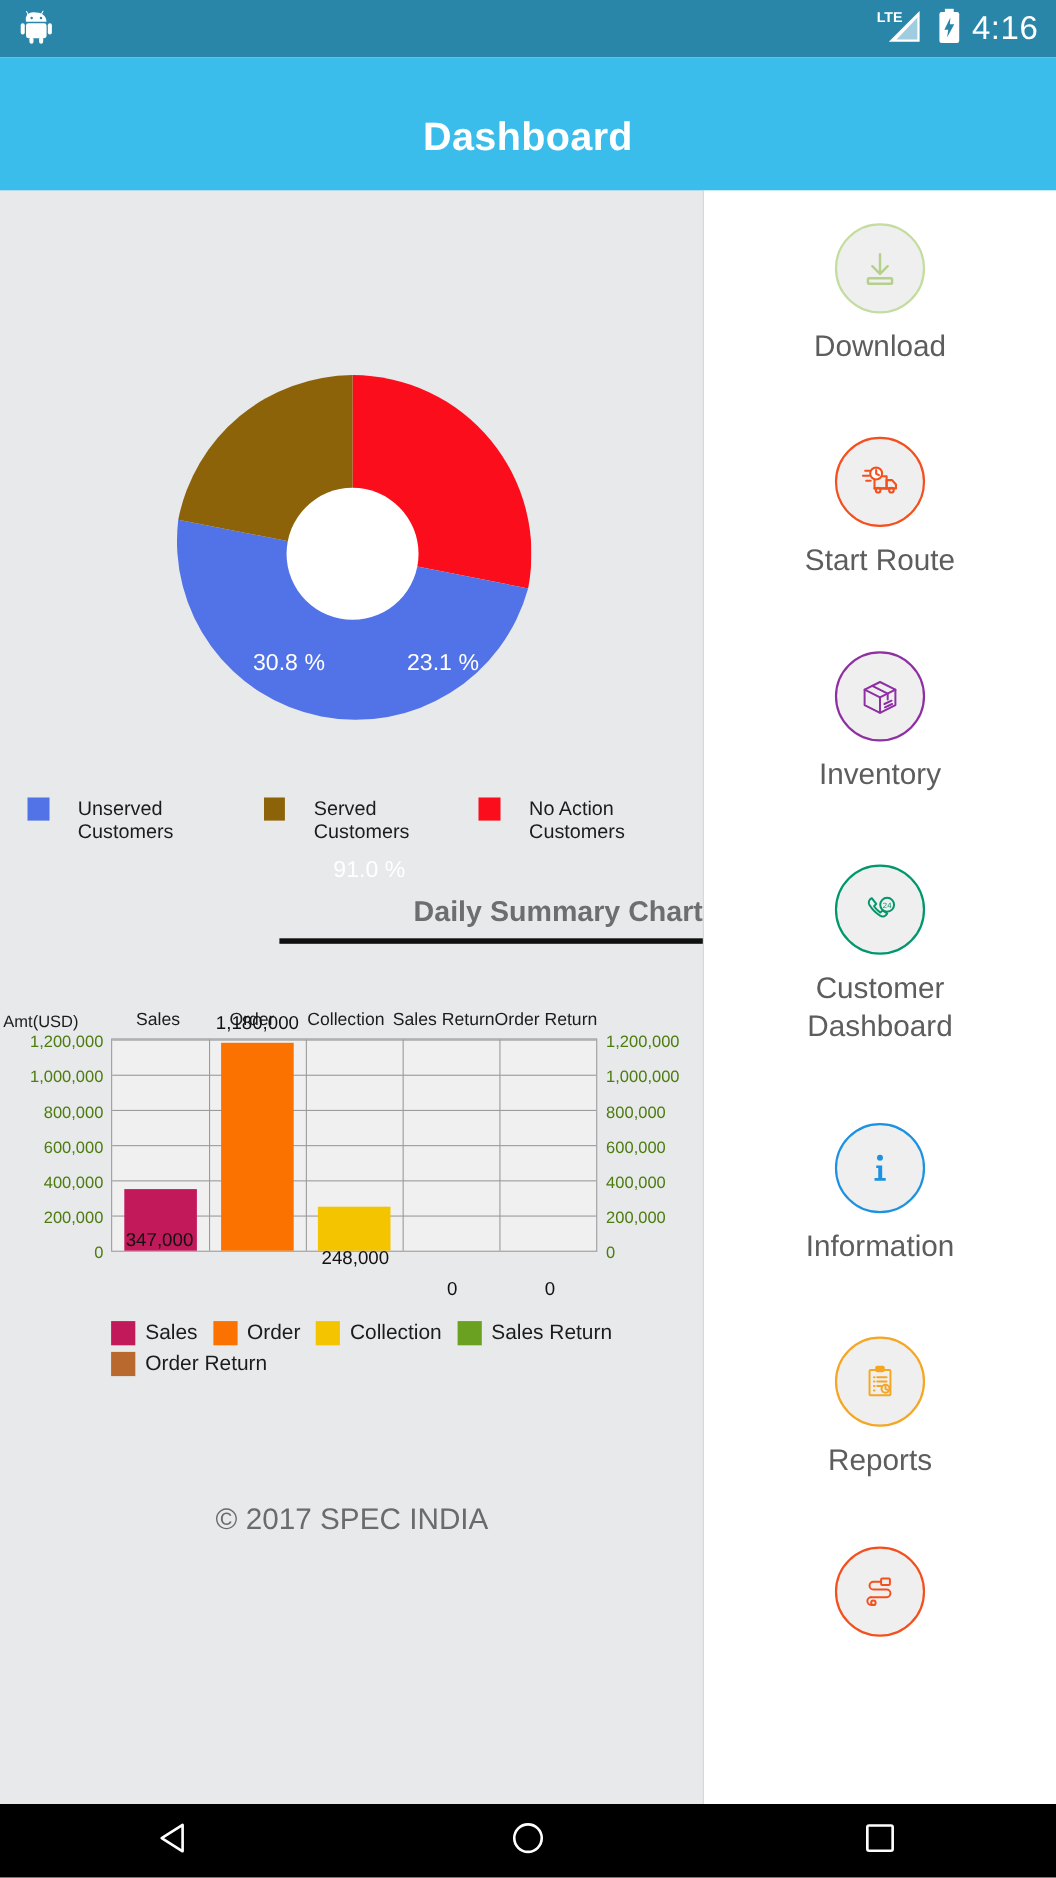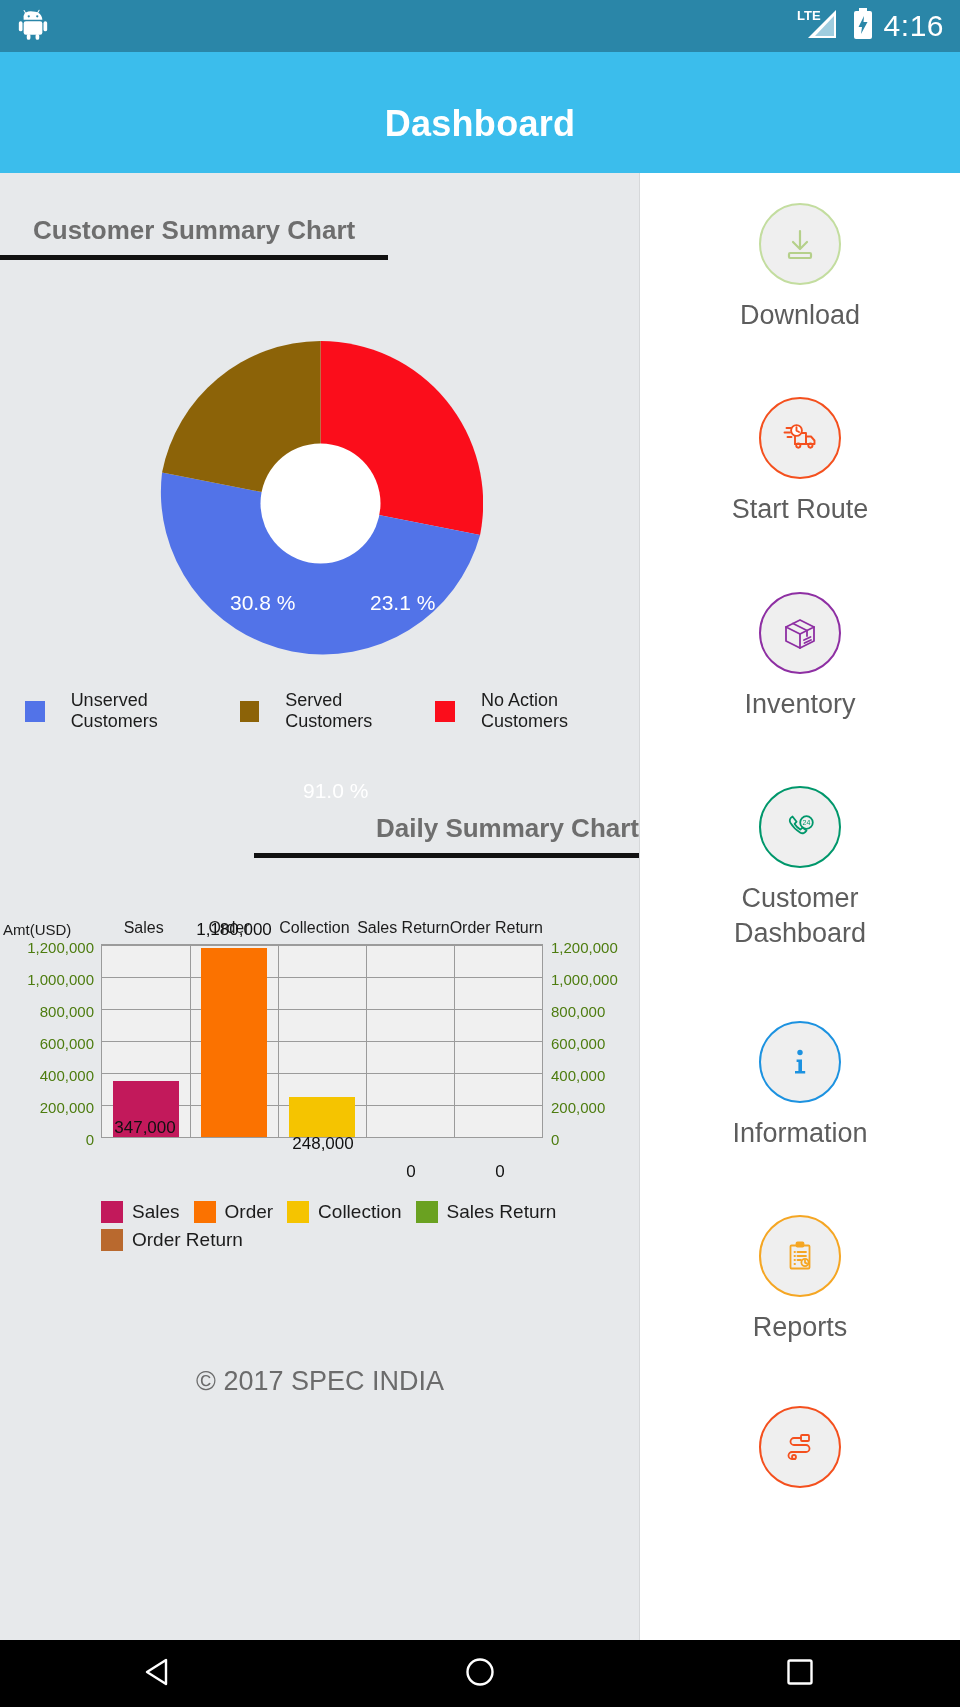--- a/index.html
+++ b/index.html
@@ -84,21 +84,21 @@
   #pct-no-action { left: 370px; top: 250px; }
   #pct-served   { left: 230px; top: 250px; }
   #pct-unserved { left: 303px; top: 438px; }
 
   
   .donut-legend {
     position: absolute; top: 517px; left: 25px;
     display: flex; align-items: center; gap: 11px;
     font-size: 18px; color: #1c1c1c;
   }
-  .donut-legend .item { display: flex; align-items: center; gap: 26px; }
+  .donut-legend .item { display: flex; gap: 26px; margin-top: 35px; }
   .swatch { width: 21px; height: 21px; display: inline-block; }
 
   
   .barchart {
     position: absolute; top: 740px; left: 0; width: 640px; height: 360px;
   }
   .amt-label {
     position: absolute; left: 3px; top: 8px;
     font-size: 15px; color: #1c1c1c;
   }
@@ -205,24 +205,20 @@
   </div>
 
   <div class="appbar">
     <h1>Dashboard</h1>
   </div>
 
   <div class="content">
 
     <div class="left-pane">
 
-      <div class="sec-title" id="cust-title">
-        <div class="txt">Customer Summary Chart</div>
-        <div class="rule"></div>
-      </div>
 
       <div class="donut-wrap">
         <svg class="donut" viewBox="0 0 325 325">
 
           <path d="M162.5 162.5 L162.5 0 A162.5 162.5 0 0 1 322.1 193.9 Z" fill="#fb0d1b"></path>
 
           <path d="M162.5 162.5 L322.1 193.9 A162.5 162.5 0 0 1 4.05 131.5 Z" fill="#5273e8"></path>
 
           <path d="M162.5 162.5 L4.05 131.5 A162.5 162.5 0 0 1 162.5 0 Z" fill="#8c6308"></path>
           <circle cx="162.5" cy="162.5" r="60" fill="#ffffff"></circle>

